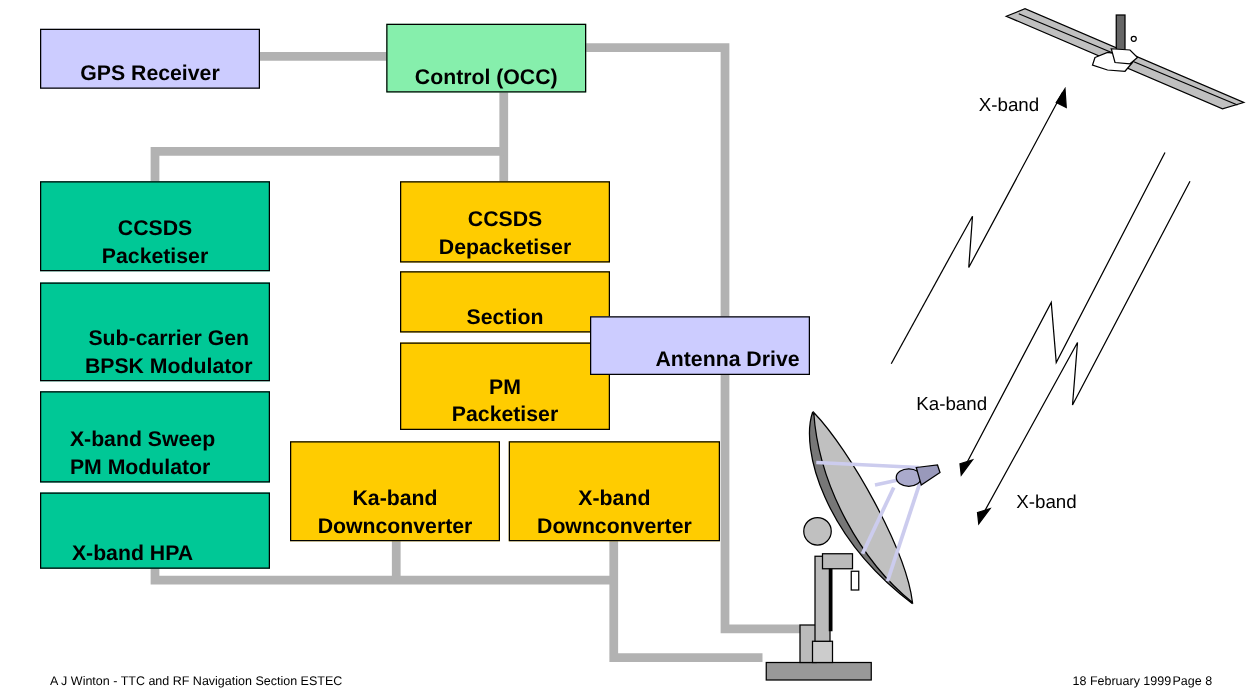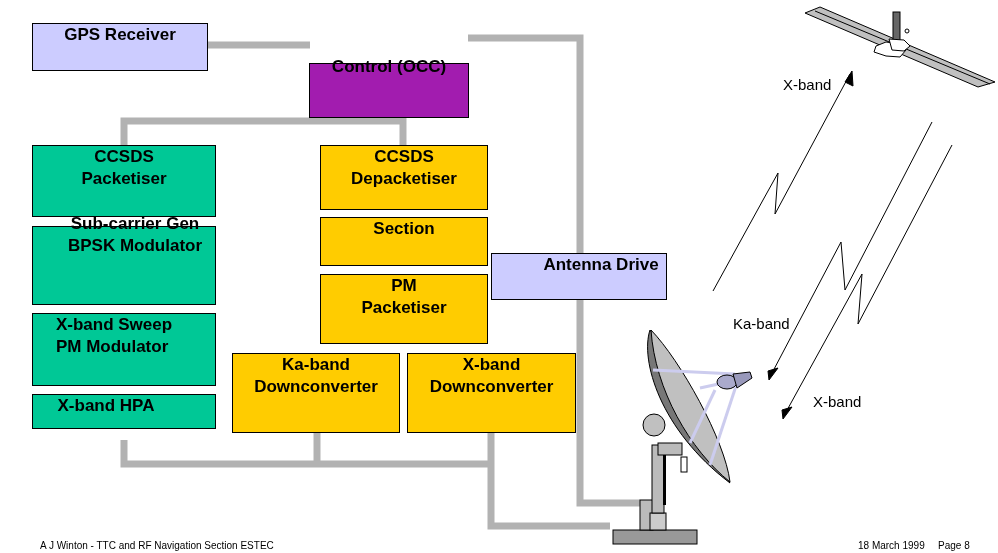--- a/index.html
+++ b/index.html
@@ -1,24 +1,24 @@
 <!DOCTYPE html>
 <html><head>
 <meta charset="utf-8">
 <style>
   html, body { margin:0; padding:0; background:#ffffff; }
   body { width:998px; height:553px; position:relative; overflow:hidden;
          font-family:"Liberation Sans", sans-serif; }
   svg.wires { position:absolute; left:0; top:0; }
   .box { position:absolute; box-sizing:border-box; border:1px solid #000;
-         display:flex; align-items:flex-start; justify-content:center; text-align:center;
+         display:flex; align-items:flex-end; justify-content:center; text-align:center;
          font-weight:bold; font-size:17px; line-height:22px; color:#000; }
   .box span { white-space:pre-line; }
   .lav { background:#ccccff; }
-  .mag { background:#a21caf;margin-top:44px; }
+  .mag { background:#86efac; }
   .grn { background:#00c896; }
   .yel { background:#ffcc00; }
   .lbl { position:absolute; font-size:15px; color:#000; }
   .foot { position:absolute; font-size:10px; color:#000; }
 </style>
 </head>
 <body>
 
 <svg class="wires" width="998" height="553">
   <g stroke="#b2b2b2" stroke-width="7" fill="none">
@@ -45,21 +45,21 @@
 Packetiser</span>
   </div>
 <div class="box grn" style="left:32px;top:226px;width:184px;height:79px;padding-left:22px;">
     <span style="margin-top:-14px">Sub-carrier Gen
 BPSK Modulator</span>
   </div>
 <div class="box grn" style="left:32px;top:313px;width:184px;height:73px;">
     <span style="text-align:left;margin-right:20px">X-band Sweep
 PM Modulator</span>
   </div>
-<div class="box grn" style="left:32px;top:394px;width:184px;height:35px;">
+<div class="box grn" style="left:32px;top:394px;width:184px;height:61px;">
     <span style="margin-right:36px">X-band HPA</span>
   </div>
 
 <div class="box yel" style="left:320px;top:145px;width:168px;height:65px;">
     <span>CCSDS
 Depacketiser</span>
   </div>
 <div class="box yel" style="left:320px;top:217px;width:168px;height:49px;">
     <span>Section</span>
   </div>
@@ -69,21 +69,21 @@
   </div>
 <div class="box yel" style="left:232px;top:353px;width:168px;height:80px;">
     <span>Ka-band
 Downconverter</span>
   </div>
 <div class="box yel" style="left:407px;top:353px;width:169px;height:80px;">
     <span>X-band
 Downconverter</span>
   </div>
 
-<div class="box lav" style="left:491px;top:253px;width:176px;height:47px;padding-left:44px;">
+<div class="box lav" style="left:472px;top:253px;width:176px;height:47px;padding-left:44px;">
     <span>Antenna Drive</span>
   </div>
 
 <svg class="wires" width="998" height="553">
 
   <g>
     <polygon points="805,13 820,7 995,82 978,87" fill="#c0c0c0" stroke="#000" stroke-width="1"></polygon>
     <line x1="815" y1="11" x2="990" y2="84" stroke="#000" stroke-width="1"></line>
     <rect x="893" y="12" width="7" height="30" fill="#666" stroke="#000" stroke-width="1"></rect>
     <polygon points="876,46 886,42 900,44 906,50 900,57 886,56 874,52" fill="#fff" stroke="#000" stroke-width="1"></polygon>
@@ -125,14 +125,14 @@
     <ellipse cx="727" cy="382" rx="10" ry="7" fill="#aaaacc" stroke="#000" stroke-width="1"></ellipse>
     <polygon points="733,374 750,372 752,378 737,388" fill="#9999bb" stroke="#000" stroke-width="1"></polygon>
   </g>
 </svg>
 
 <div class="lbl" style="left:783px;top:76px;">X-band</div>
 <div class="lbl" style="left:733px;top:315px;">Ka-band</div>
 <div class="lbl" style="left:813px;top:393px;">X-band</div>
 
 <div class="foot" style="left:40px;top:540px;">A J Winton - TTC and RF Navigation Section  ESTEC</div>
-<div class="foot" style="left:858px;top:540px;">18 March 1999</div>
+<div class="foot" style="left:858px;top:540px;">18 February 1999</div>
 <div class="foot" style="left:938px;top:540px;">Page 8</div>
 
 </body></html>

